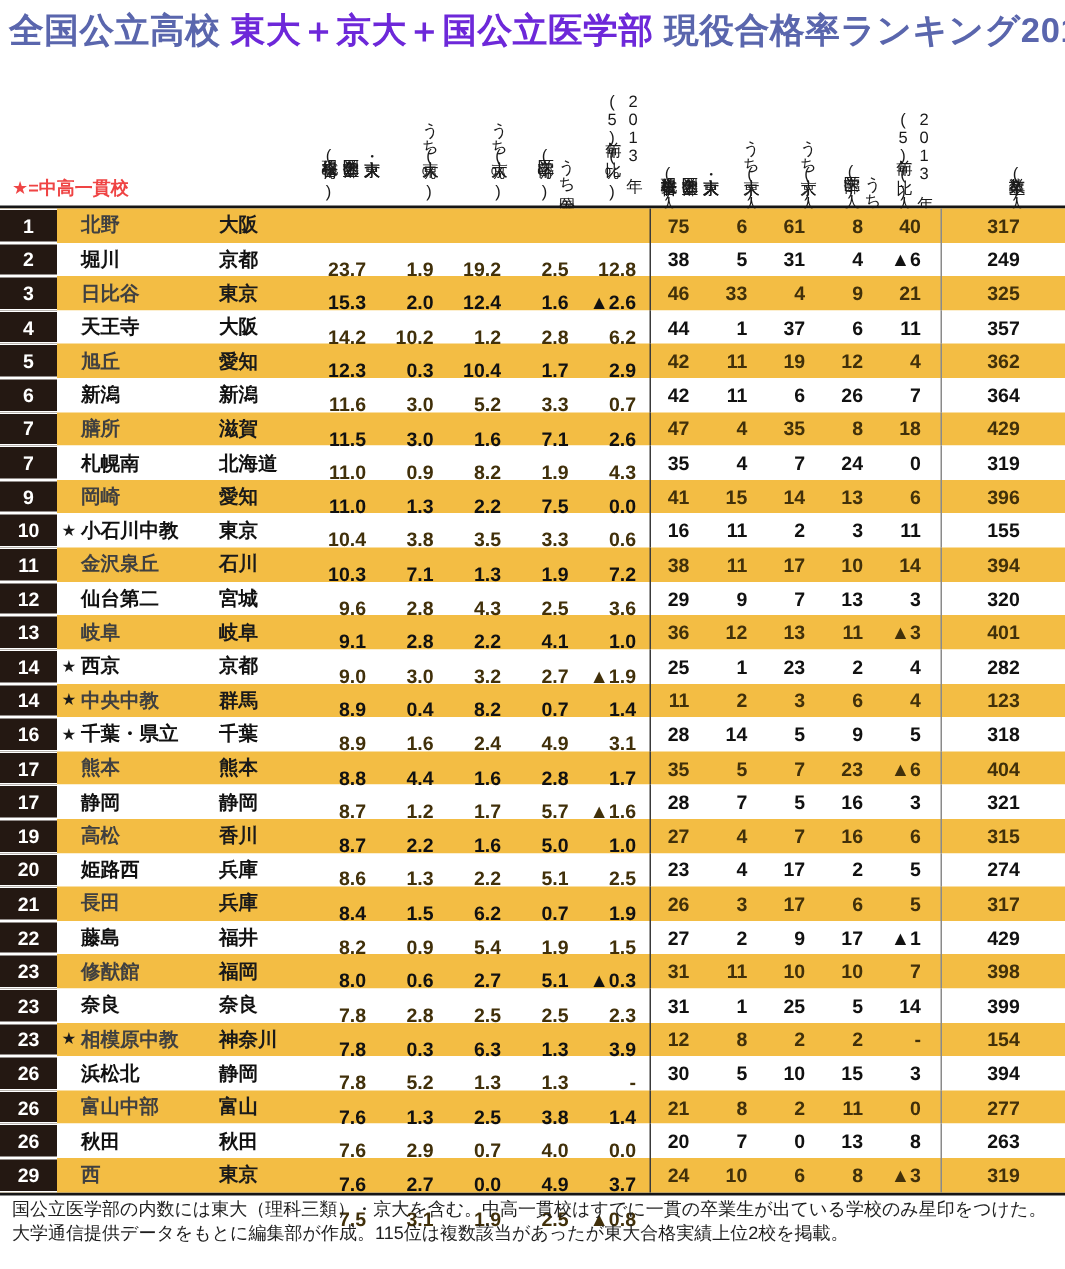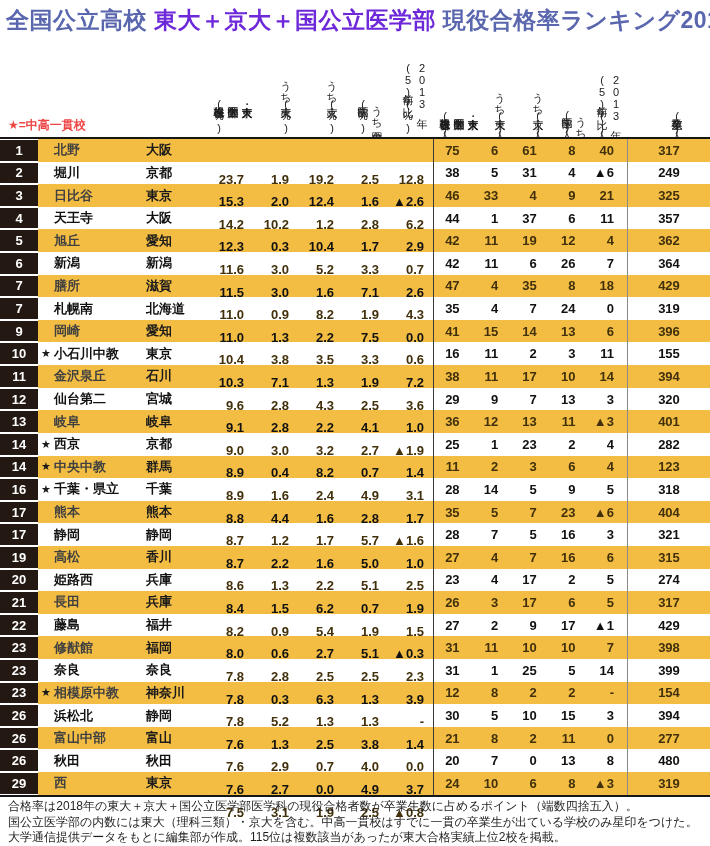--- a/index.html
+++ b/index.html
@@ -664,21 +664,21 @@
         <div class="pct">4.9</div>
         <div class="pct">3.7</div>
       </div>
       <div class="grp cntgrp">
         <div class="cnt">20</div>
         <div class="cnt">7</div>
         <div class="cnt">0</div>
         <div class="cnt">13</div>
         <div class="cnt">8</div>
       </div>
-      <div class="cell grads">480</div>
+      <div class="cell grads">263</div>
     </div>
       <div class="row gold">
       <div class="cell rank">29</div>
       <div class="cell star"></div>
       <div class="cell school">西</div>
       <div class="cell pref">東京</div>
       <div class="grp pctgrp">
         <div class="pct">7.5</div>
         <div class="pct">3.1</div>
         <div class="pct">1.9</div>
@@ -690,18 +690,17 @@
         <div class="cnt">10</div>
         <div class="cnt">6</div>
         <div class="cnt">8</div>
         <div class="cnt">▲3</div>
       </div>
       <div class="cell grads">319</div>
     </div>
     </div>
 
   <div id="footnotes">
-    <div>合格率は2018年の東大＋京大＋国公立医学部医学科の現役合格者数が卒業生数に占めるポイント（端数四捨五入）。</div>
     <div>国公立医学部の内数には東大（理科三類）・京大を含む。中高一貫校はすでに一貫の卒業生が出ている学校のみ星印をつけた。</div>
     <div>大学通信提供データをもとに編集部が作成。115位は複数該当があったが東大合格実績上位2校を掲載。</div>
   </div>
 
 </div>
 
 </body></html>

